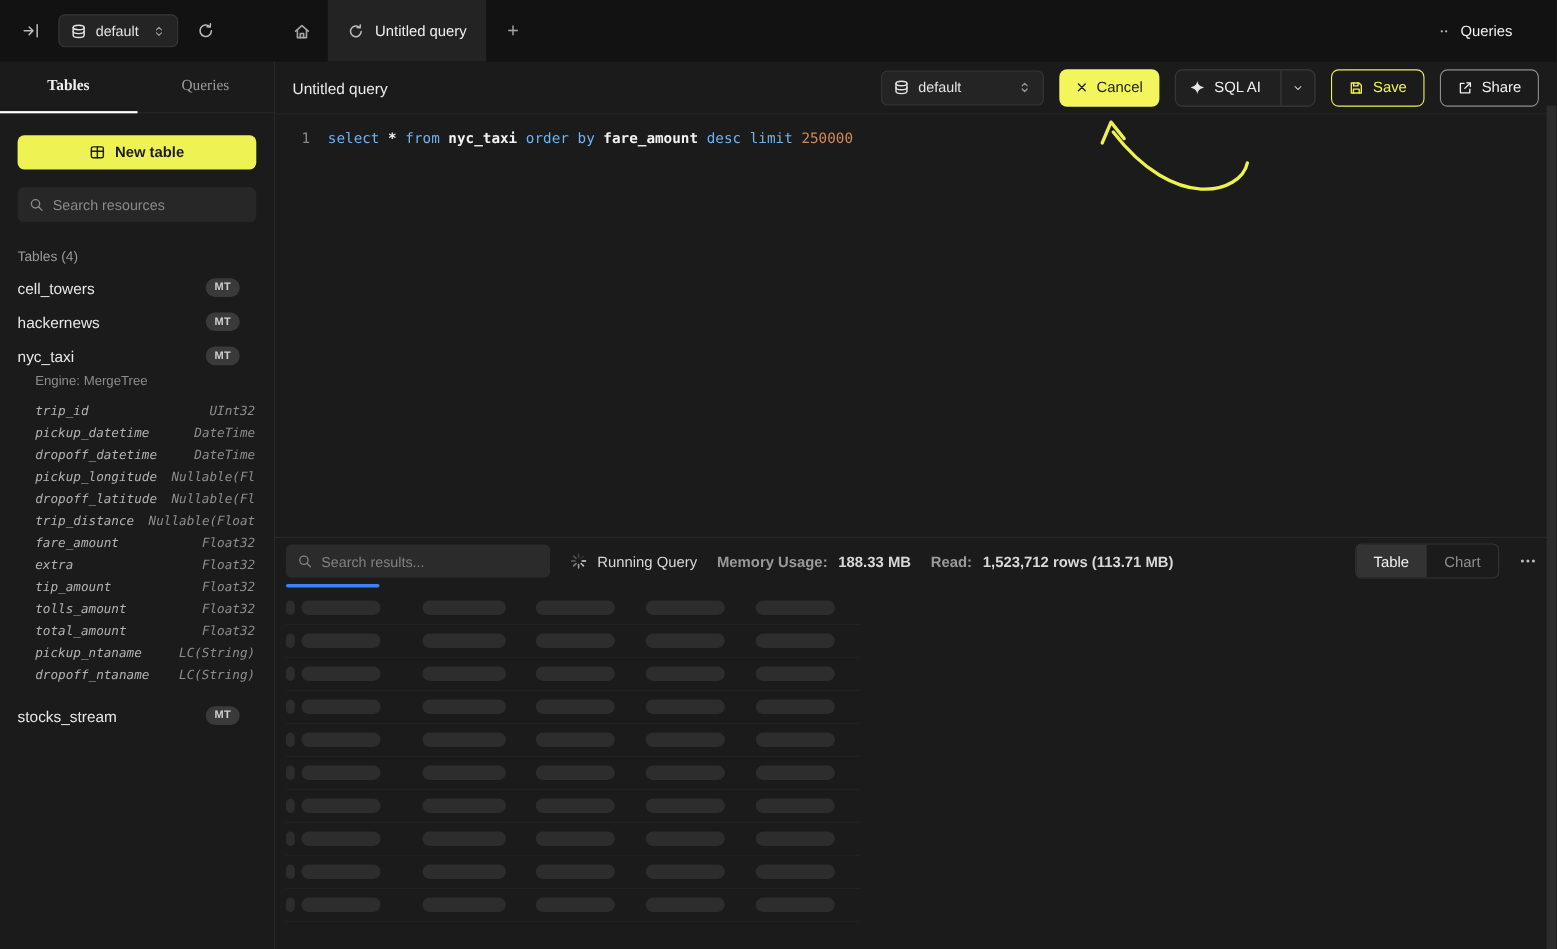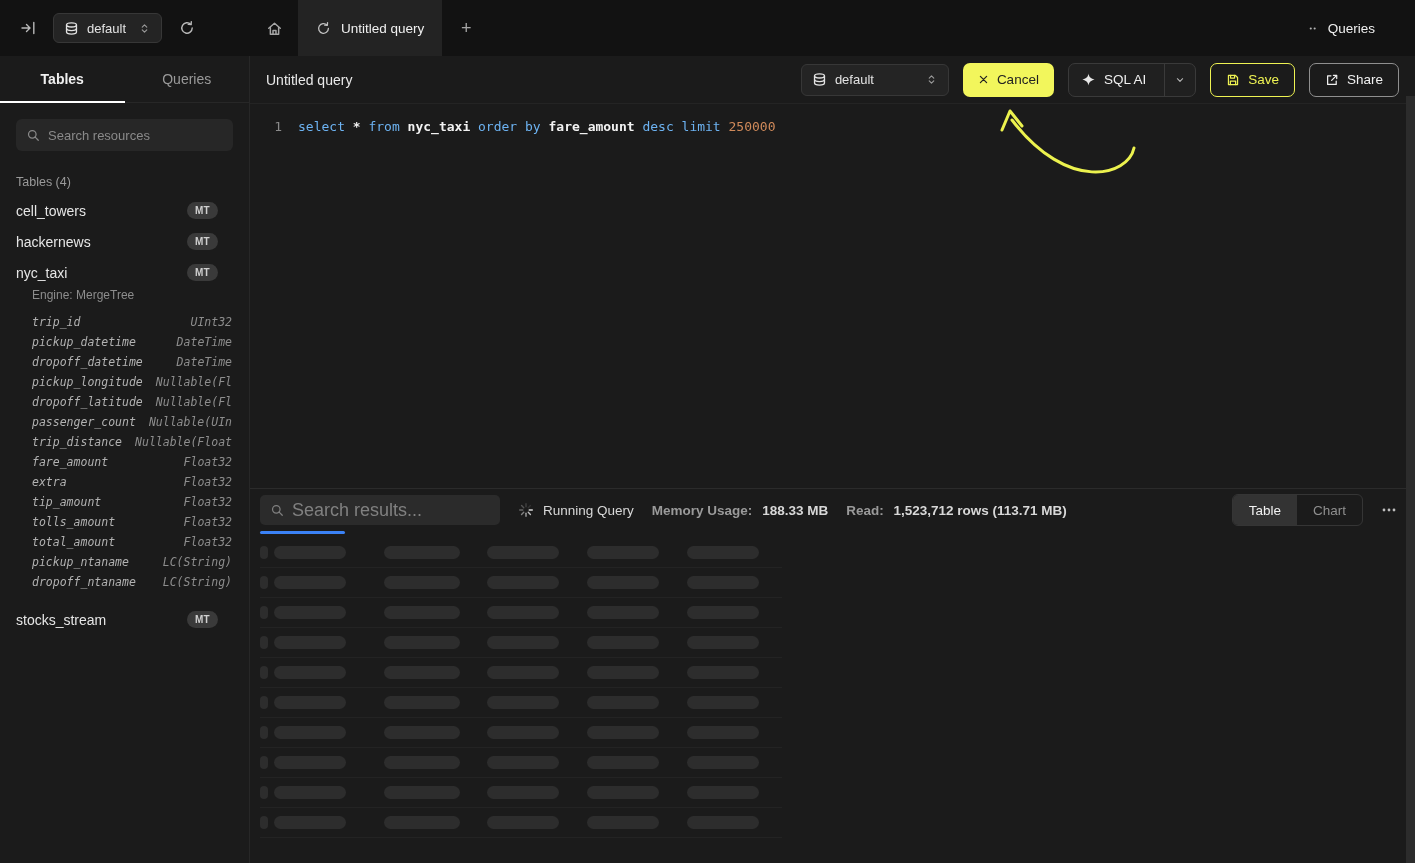--- a/index.html
+++ b/index.html
@@ -25,21 +25,21 @@
   .topbar-right { margin-left:auto; display:flex; align-items:center; padding-right:40px; }
   .queries-link { display:flex; align-items:center; gap:7px; font-size:13.5px; font-weight:500; color:#f0f0f0; }
   .queries-link .icon { color:#b5b5b5; }
 
   
   .shell { display:flex; height:807px; }
 
   
   .sidebar { width:250px; flex:none; background:#1b1b1b; border-right:1px solid #272727; display:flex; flex-direction:column; overflow:hidden; }
   .side-tabs { height:47px; flex:none; display:flex; border-bottom:1px solid #272727; }
-  .side-tab { flex:1; display:flex; align-items:center; justify-content:center; font-size:14px; color:#9a9a9a; position:relative; }
+  .side-tab { flex:1; display:flex; align-items:center; justify-content:center; font-size:14px; color:#9a9a9a; position:relative;font-family:Liberation Serif, serif; }
   .side-tab.active { color:#f0f0f0; font-weight:600; }
   .side-tab.active::after { content:""; position:absolute; left:0; right:0; bottom:-1px; height:2px; background:#ffffff; }
   .new-table-btn { margin:20px 16px 0; height:31px; background:#eef252; color:#1d1d1d; border-radius:6px; display:flex; align-items:center; justify-content:center; gap:8px; font-size:13.5px; font-weight:600; flex:none; }
   .new-table-btn .icon svg { stroke:#1d1d1d; }
   .search-box { margin:16px 16px 0; height:32px; background:#272727; border-radius:6px; display:flex; align-items:center; gap:8px; padding:0 10px; color:#8a8a8a; flex:none; }
   .search-box input { flex:1; min-width:0; background:transparent; border:none; outline:none; color:#dddddd; font-size:13px; }
   .search-box input::placeholder { color:#8a8a8a; }
   .section-header { margin:24px 16px 6px; font-size:12.5px; color:#9a9a9a; flex:none; }
   .table-list { overflow:hidden; }
   .table-item { display:flex; align-items:center; padding:7px 31px 7px 16px; }
@@ -74,21 +74,21 @@
   .tok-kw { color:#6db3f2; }
   .tok-ident { color:#f2f2f2; font-weight:bold; }
   .tok-op { color:#f2f2f2; font-weight:bold; }
   .tok-num { color:#d08a5a; }
   .tok-plain { color:#e8e8e8; }
 
   
   .results { height:375px; flex:none; border-top:1px solid #2b2b2b; }
   .results-toolbar { height:42px; display:flex; align-items:center; padding:0 18px 0 10px; gap:18px; }
   .results-search { width:240px; height:30px; background:#2b2b2b; border-radius:5px; display:flex; align-items:center; gap:8px; padding:0 10px; color:#808080; flex:none; }
-  .results-search input { flex:1; min-width:0; background:transparent; border:none; outline:none; color:#dddddd; font-size:18px; }
+  .results-search input { flex:1; min-width:0; background:transparent; border:none; outline:none; color:#dddddd; font-size:13px; }
   .results-search input::placeholder { color:#808080; }
   .status-group { display:flex; align-items:center; gap:9px; color:#d8d8d8; font-size:13.5px; }
   .metric { font-size:13.5px; white-space:nowrap;font-weight:bold; }
   .metric .lbl { color:#9a9a9a; }
   .metric .val { color:#d8d8d8; margin-left:6px; }
   .view-toggle { margin-left:auto; display:flex; border:1px solid #353535; border-radius:6px; overflow:hidden; }
   .view-seg { height:30px; padding:0 16px; display:flex; align-items:center; font-size:13.5px; color:#8f8f8f; }
   .view-seg.active { background:#333333; color:#f2f2f2; }
   .more-btn { color:#bdbdbd; }
   .progress-line { margin-left:10px; width:85px; height:3px; border-radius:2px; background:#3b82f6; }
@@ -174,20 +174,29 @@
   </div>
 </header>
 
 <div class="shell">
 
   <aside class="sidebar">
     <div class="side-tabs">
       <div class="side-tab active">Tables</div>
       <div class="side-tab">Queries</div>
     </div>
+    <button class="new-table-btn">
+      <span class="icon">
+        <svg width="15" height="15" viewBox="0 0 16 16">
+            <rect x="2.2" y="2.7" width="11.6" height="10.6" rx="1.6"></rect>
+            <path d="M2.2 7 H13.8 M8 2.7 V13.3"></path>
+          </svg>
+      </span>
+      <span>New table</span>
+    </button>
     <div class="search-box">
       <span class="icon">
         <svg width="14" height="14" viewBox="0 0 16 16">
             <circle cx="7.2" cy="7.2" r="4.3"></circle>
             <path d="M10.5 10.5 L14 14"></path>
           </svg>
       </span>
       <input type="text" placeholder="Search resources" style="">
     </div>
     <div class="section-header">Tables (4)</div>
@@ -218,24 +227,20 @@
             <span class="column-name">dropoff_datetime</span>
             <span class="column-type">DateTime</span>
           </div>
           <div class="column-row">
             <span class="column-name">pickup_longitude</span>
             <span class="column-type">Nullable(Fl</span>
           </div>
           <div class="column-row">
             <span class="column-name">dropoff_latitude</span>
             <span class="column-type">Nullable(Fl</span>
-          </div>
-          <div class="column-row">
-            <span class="column-name">passenger_count</span>
-            <span class="column-type">Nullable(UIn</span>
           </div>
           <div class="column-row">
             <span class="column-name">trip_distance</span>
             <span class="column-type">Nullable(Float</span>
           </div>
           <div class="column-row">
             <span class="column-name">fare_amount</span>
             <span class="column-type">Float32</span>
           </div>
           <div class="column-row">

